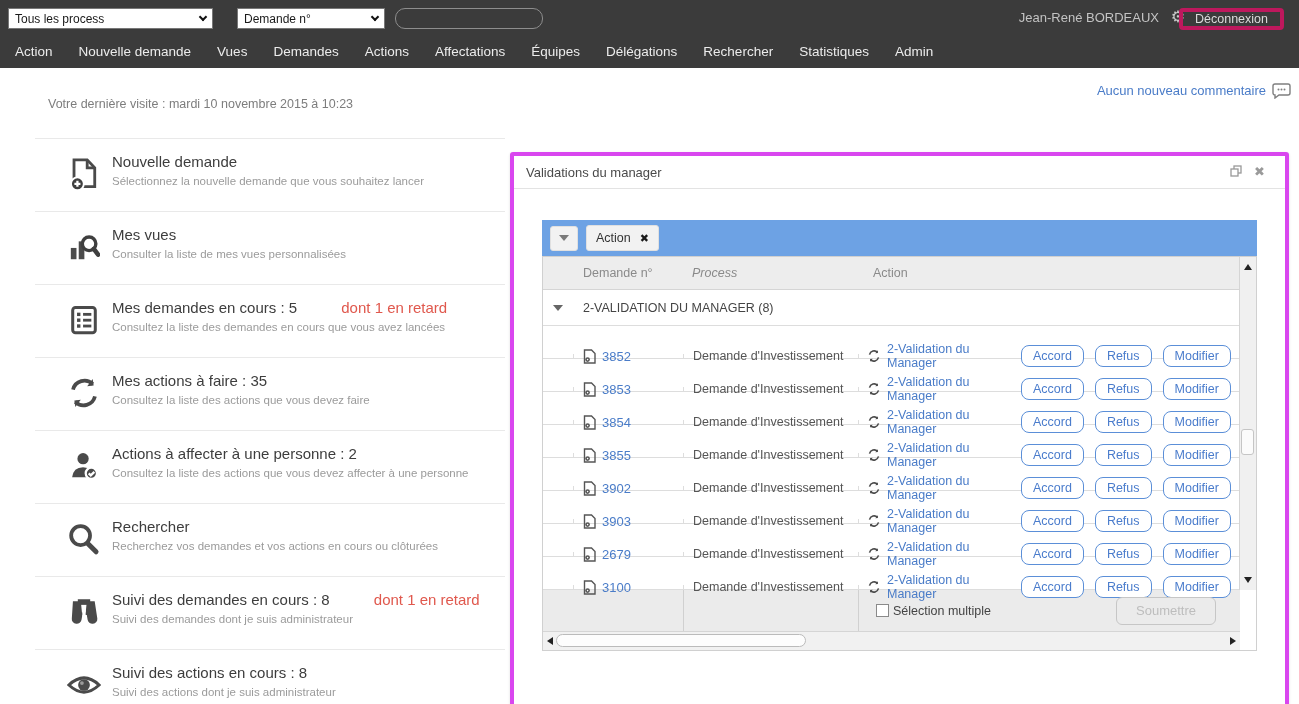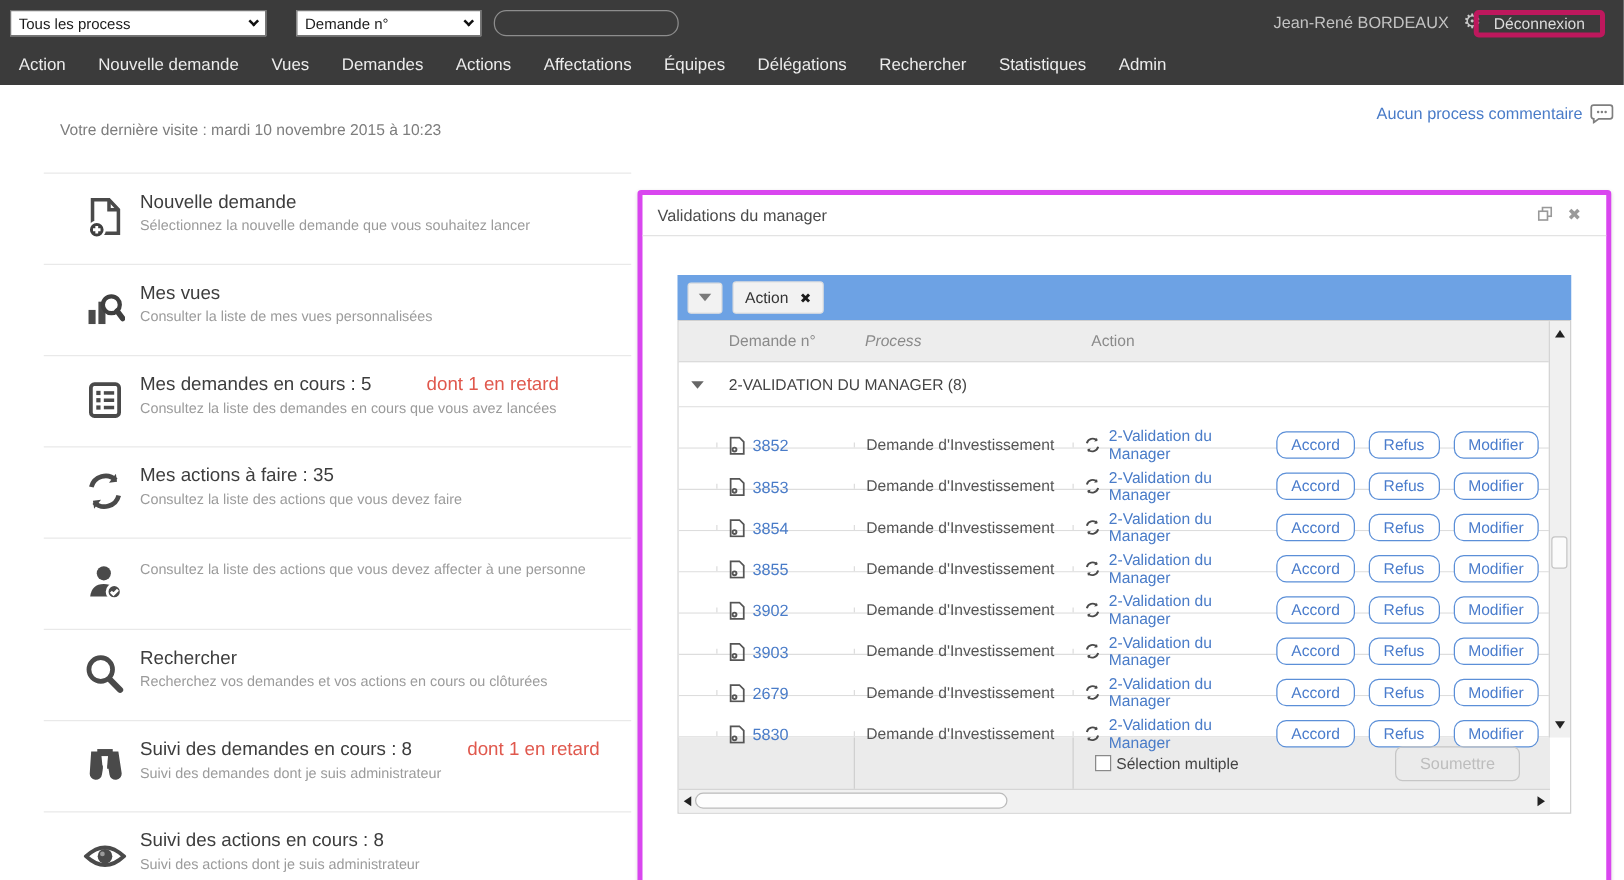--- a/index.html
+++ b/index.html
@@ -127,21 +127,21 @@
     <span class="nav-item">Équipes</span>
     <span class="nav-item">Délégations</span>
     <span class="nav-item">Rechercher</span>
     <span class="nav-item">Statistiques</span>
     <span class="nav-item">Admin</span>
   </div>
 </div>
 
 <div class="last-visit">Votre dernière visite : mardi 10 novembre 2015 à 10:23</div>
 <div class="comments">
-  <span class="lnk">Aucun process commentaire</span>
+  <span class="lnk">Aucun nouveau commentaire</span>
   <span>
     <svg width="19" height="17" viewBox="0 0 19 17">
       <path d="M3 2 h13 a2 2 0 0 1 2 2 v7 a2 2 0 0 1 -2 2 h-9 l-4 3 v-3 h0 a2 2 0 0 1 -2 -2 v-7 a2 2 0 0 1 2 -2 z" fill="none" stroke="#7f7f7f" stroke-width="1.4"></path>
       <circle cx="6.5" cy="7.5" r="1" fill="#7f7f7f"></circle>
         <circle cx="9.5" cy="7.5" r="1" fill="#7f7f7f"></circle>
         <circle cx="12.5" cy="7.5" r="1" fill="#7f7f7f"></circle>
     </svg>
   </span>
 </div>
 
@@ -213,20 +213,21 @@
   <div class="menu-item">
     <span class="mi-icon">
       <svg width="32" height="32" viewBox="0 0 17 17">
         <circle cx="8" cy="4.6" r="3" fill="#4a4a4a"></circle>
         <path d="M2.2 14.5 q0.6 -5.4 5.8 -5.4 q5.2 0 5.8 5.4 z" fill="#4a4a4a"></path>
         <circle cx="12.4" cy="12.4" r="3" fill="#4a4a4a" stroke="#fff" stroke-width="1.2"></circle>
         <path d="M11 12.4 l1.1 1.1 1.9 -1.9" fill="none" stroke="#fff" stroke-width="1.2"></path>
       </svg>
     </span>
     <div class="mi-text">
+      <div class="mi-title"><span>Actions à affecter à une personne : 2</span><span class="alert"></span></div>
       <div class="mi-sub">Consultez la liste des actions que vous devez affecter à une personne</div>
     </div>
   </div>
 
   <div class="menu-item">
     <span class="mi-icon">
       <svg width="34" height="34" viewBox="0 0 18 18">
         <circle cx="7.2" cy="7.2" r="5" fill="none" stroke="#4a4a4a" stroke-width="2"></circle>
         <line x1="11" y1="11.4" x2="15.4" y2="15.8" stroke="#4a4a4a" stroke-width="2.6" stroke-linecap="round"></line>
       </svg>
@@ -524,21 +525,21 @@
       <div class="trow">
         <div class="c0"></div>
         <div class="c1">
             <span>
               <svg width="13" height="15" viewBox="0 0 13 15">
                 <path d="M1.5 1 h7 l3.5 3.5 v9.5 h-10.5 z" fill="none" stroke="#555" stroke-width="1.4"></path>
                 <circle cx="4.6" cy="10.6" r="2.3" fill="#555"></circle>
                 <circle cx="4.6" cy="10.6" r="0.8" fill="#fff"></circle>
               </svg>
             </span>
-          <span class="link">5830</span>
+          <span class="link">3100</span>
           </div>
         <div class="c2">Demande d'Investissement</div>
         <div class="c3">
           <span>
               <svg width="14" height="14" viewBox="0 0 18 18">
                 <path d="M3.2 7.2 A6.2 6.2 0 0 1 13.6 4.3" fill="none" stroke="#4a4a4a" stroke-width="2"></path>
                 <path d="M13.6 1.6 l0.5 3.4 -3.4 0.4 z" fill="#4a4a4a"></path>
                 <path d="M14.8 10.8 A6.2 6.2 0 0 1 4.4 13.7" fill="none" stroke="#4a4a4a" stroke-width="2"></path>
                 <path d="M4.4 16.4 l-0.5 -3.4 3.4 -0.4 z" fill="#4a4a4a"></path>
               </svg>

